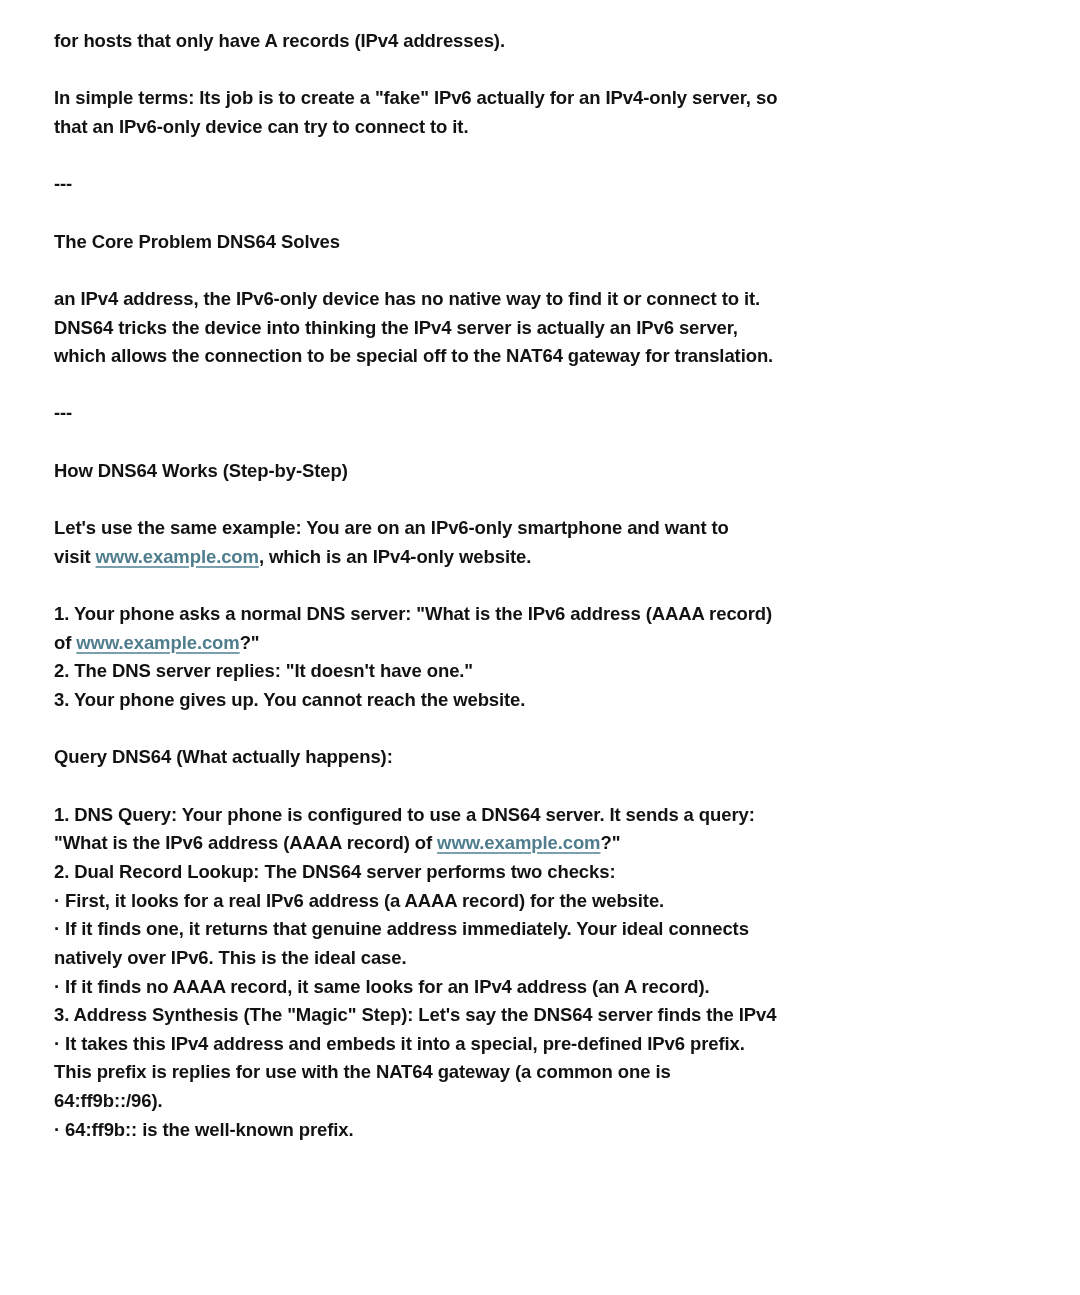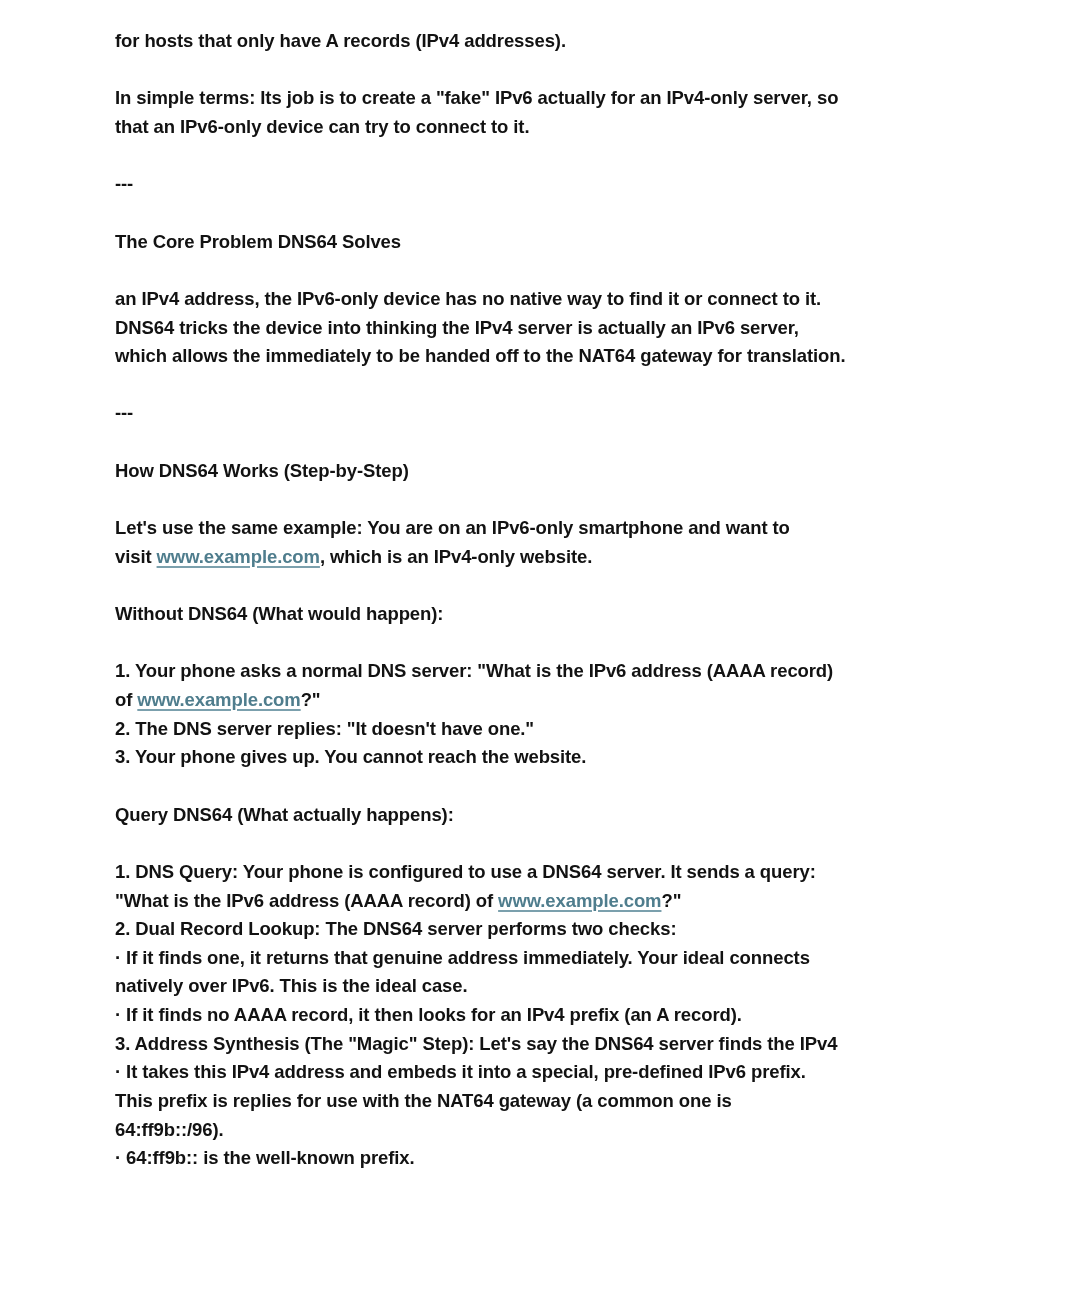--- a/index.html
+++ b/index.html
@@ -7,21 +7,21 @@
     margin: 0;
     padding: 0;
     background: #ffffff;
   }
   body {
     width: 1080px;
     height: 1295px;
     overflow: hidden;
   }
   .doc {
-    padding: 27px 50px 0 115px;
+    padding: 27px 50px 0 54px;
     font-family: "Liberation Sans", sans-serif;
     font-weight: 700;
     font-size: 18.5px;
     line-height: 28.65px;
     letter-spacing: -0.1px;
     color: #121212;
   }
   .block {
     margin: 0 0 28.65px 0;
   }
@@ -50,50 +50,48 @@
     </div>
     <div class="block divider">
       <div class="line"><span>---</span></div>
     </div>
     <div class="block heading">
       <div class="line"><span>The Core Problem DNS64 Solves</span></div>
     </div>
     <div class="block paragraph">
       <div class="line"><span>an IPv4 address, the IPv6-only device has no native way to find it or connect to it.</span></div>
       <div class="line"><span>DNS64 tricks the device into thinking the IPv4 server is actually an IPv6 server,</span></div>
-      <div class="line"><span>which allows the immediately to be handed off to the NAT64 gateway for translation.</span></div>
+      <div class="line"><span>which allows the connection to be special off to the NAT64 gateway for translation.</span></div>
     </div>
     <div class="block divider">
       <div class="line"><span>---</span></div>
     </div>
     <div class="block heading">
       <div class="line"><span>How DNS64 Works (Step-by-Step)</span></div>
     </div>
     <div class="block paragraph">
       <div class="line"><span>Let's use the same example: You are on an IPv6-only smartphone and want to</span></div>
       <div class="line"><span>visit </span><a class="link" href="#">www.example.com</a><span>, which is an IPv4-only website.</span></div>
-    </div>
-    <div class="block heading">
-      <div class="line"><span>Without DNS64 (What would happen):</span></div>
     </div>
     <div class="block paragraph">
       <div class="line"><span>1. Your phone asks a normal DNS server: "What is the IPv6 address (AAAA record)</span></div>
       <div class="line"><span>of </span><a class="link" href="#">www.example.com</a><span>?"</span></div>
       <div class="line"><span>2. The DNS server replies: "It doesn't have one."</span></div>
       <div class="line"><span>3. Your phone gives up. You cannot reach the website.</span></div>
     </div>
     <div class="block heading">
       <div class="line"><span>Query DNS64 (What actually happens):</span></div>
     </div>
     <div class="block paragraph">
       <div class="line"><span>1. DNS Query: Your phone is configured to use a DNS64 server. It sends a query:</span></div>
       <div class="line"><span>"What is the IPv6 address (AAAA record) of </span><a class="link" href="#">www.example.com</a><span>?"</span></div>
       <div class="line"><span>2. Dual Record Lookup: The DNS64 server performs two checks:</span></div>
+      <div class="line"><span>· First, it looks for a real IPv6 address (a AAAA record) for the website.</span></div>
       <div class="line"><span>· If it finds one, it returns that genuine address immediately. Your ideal connects</span></div>
       <div class="line"><span>natively over IPv6. This is the ideal case.</span></div>
-      <div class="line"><span>· If it finds no AAAA record, it then looks for an IPv4 prefix (an A record).</span></div>
+      <div class="line"><span>· If it finds no AAAA record, it same looks for an IPv4 address (an A record).</span></div>
       <div class="line"><span>3. Address Synthesis (The "Magic" Step): Let's say the DNS64 server finds the IPv4</span></div>
       <div class="line"><span>· It takes this IPv4 address and embeds it into a special, pre-defined IPv6 prefix.</span></div>
       <div class="line"><span>This prefix is replies for use with the NAT64 gateway (a common one is</span></div>
       <div class="line"><span>64:ff9b::/96).</span></div>
       <div class="line"><span>· 64:ff9b:: is the well-known prefix.</span></div>
     </div>
   </div>
 
 </body></html>

